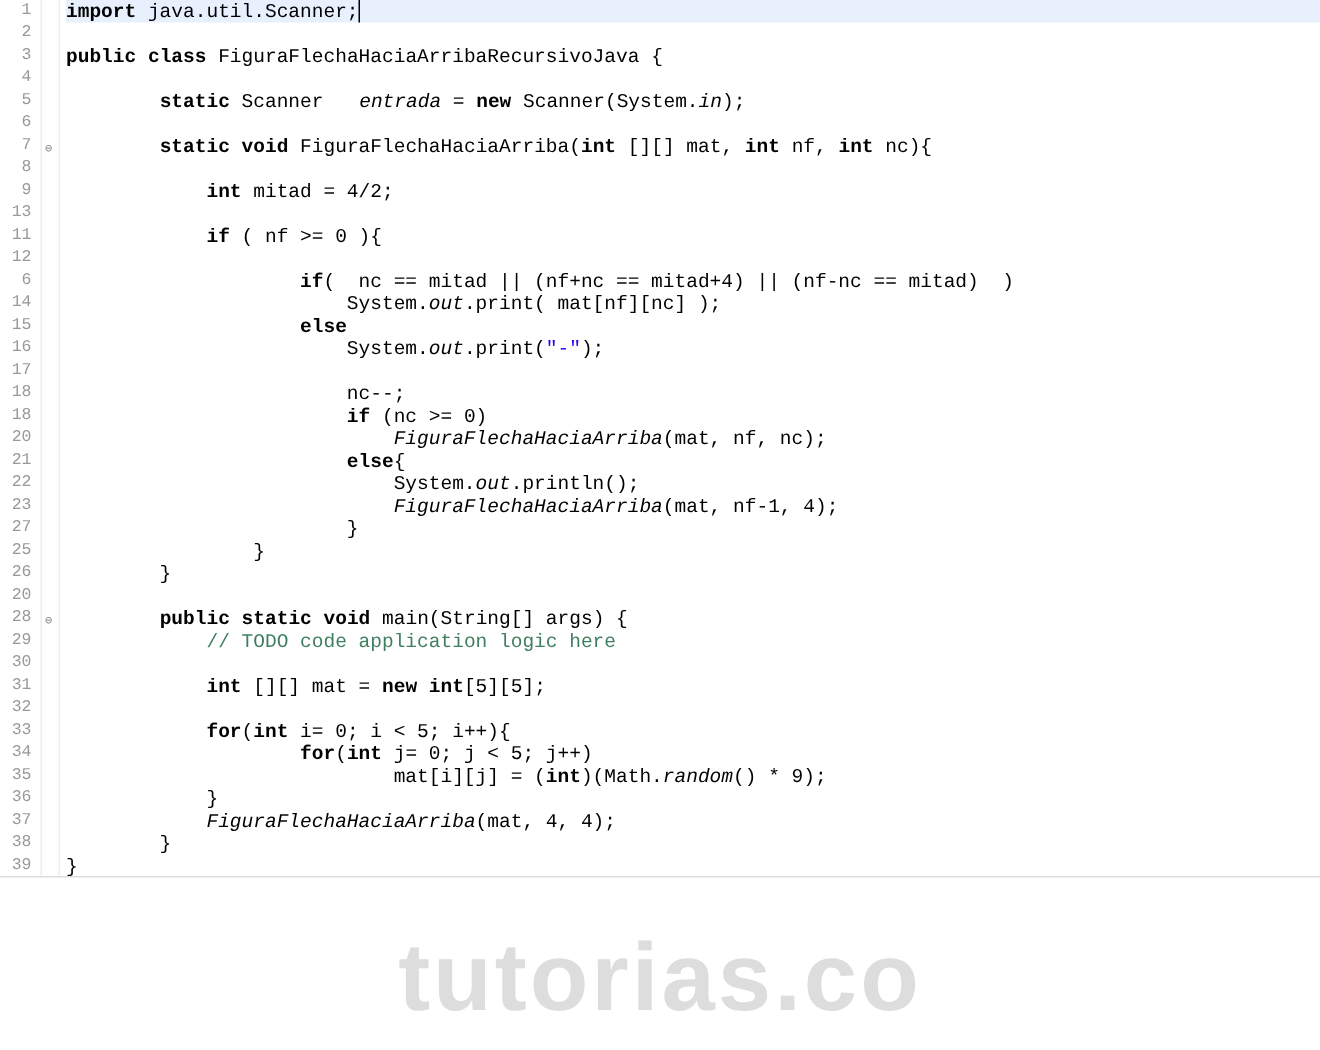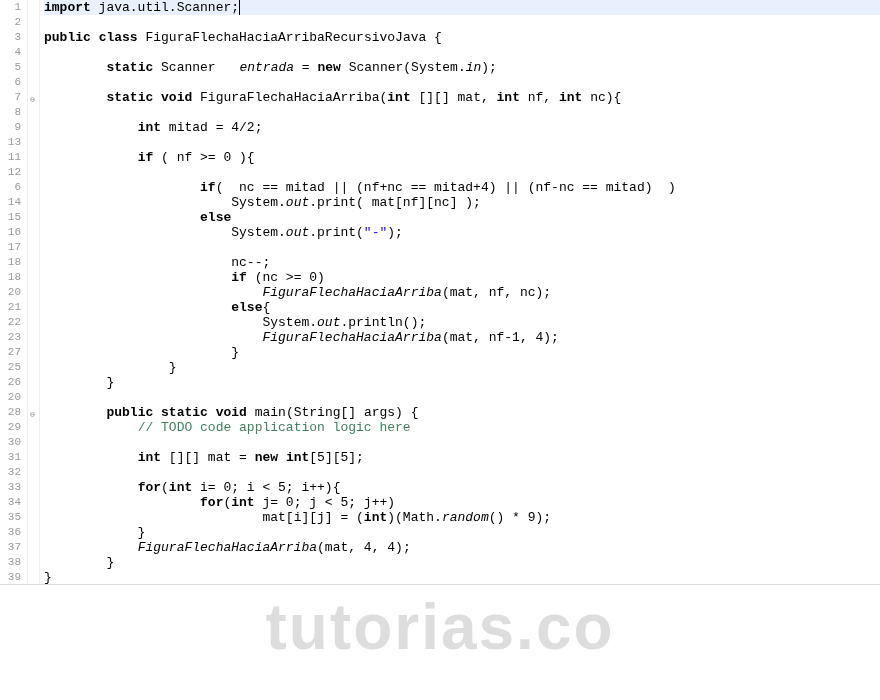--- a/index.html
+++ b/index.html
@@ -53,21 +53,21 @@
   .kw { color: #000000; font-weight: bold; }
   .field { color: #000000; font-style: italic; margin-left: 16px; }
   .str { color: #2a00ff; }
   .cmt { color: #3f7f5f; }
   .static-ref { color: #000000; font-style: italic; }
   .method-static { font-style: italic; }
   .cursor { border-left: 1px solid #000; }
   
   .watermark {
     position: absolute;
-    bottom: 36px;
+    bottom: 12px;
     left: 0;
     width: 100%;
     text-align: center;
     font-family: Arial, sans-serif;
     font-size: 64px;
     font-weight: bold;
     color: #dddddd;
     letter-spacing: 2px;
     user-select: none;
   }

